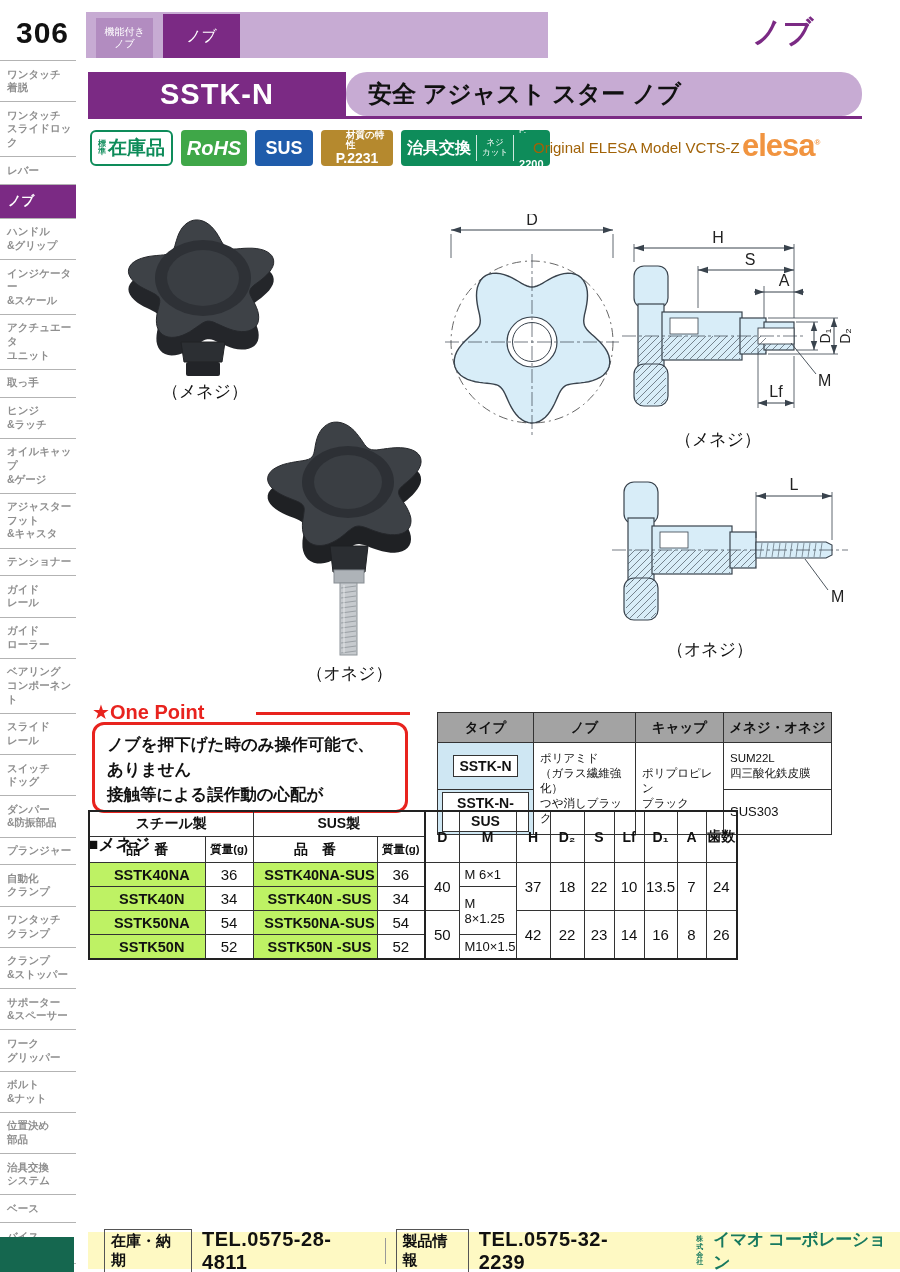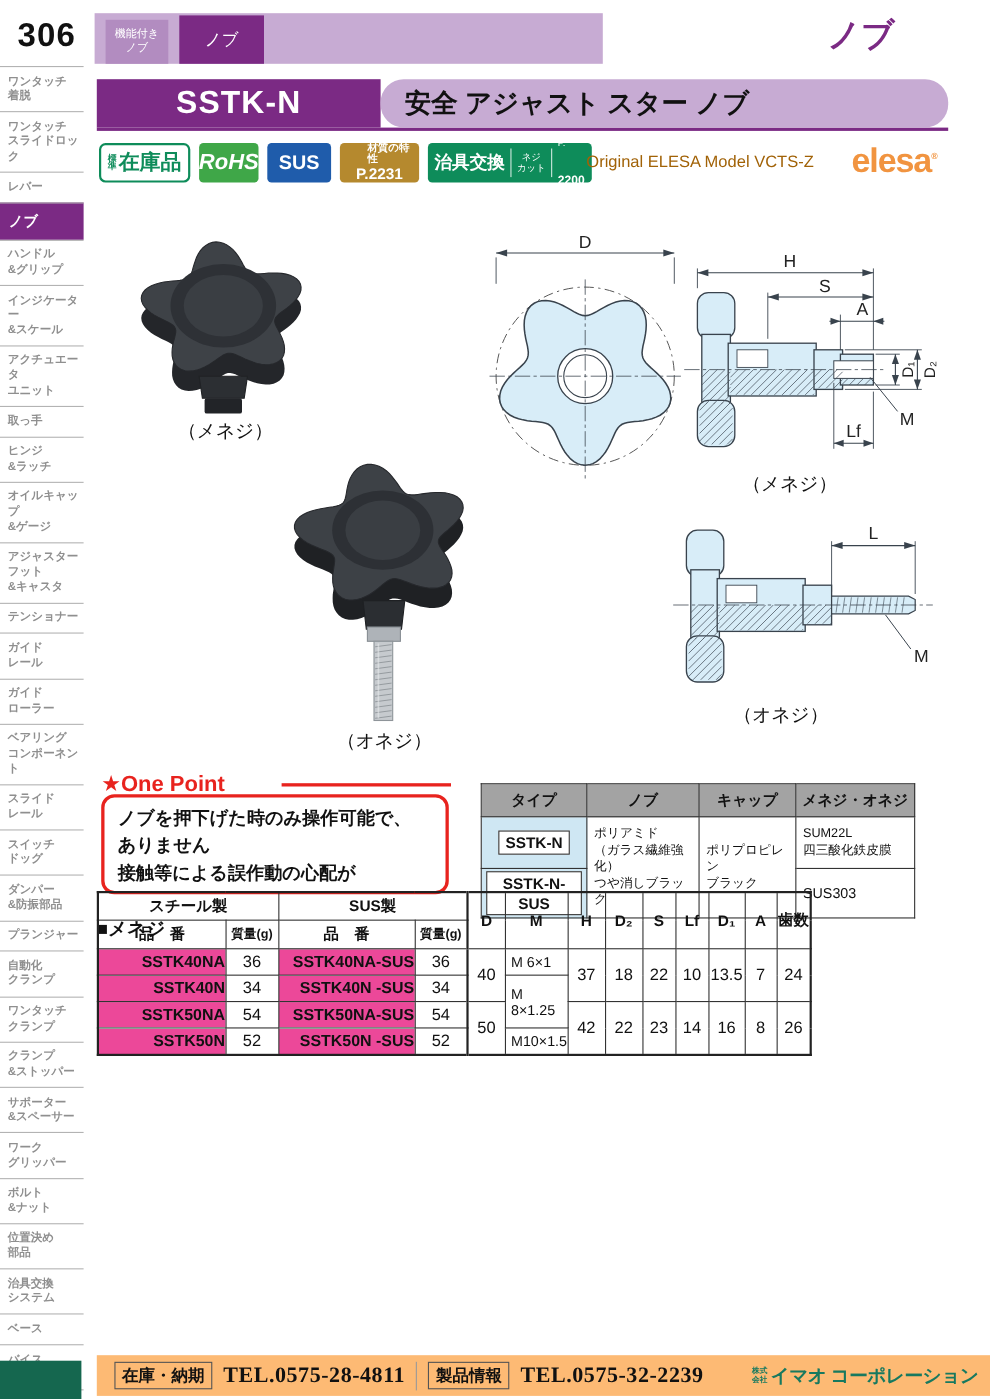--- a/index.html
+++ b/index.html
@@ -32,33 +32,33 @@
              display:flex;align-items:center;justify-content:center;letter-spacing:1px;}
   .hdr-title{flex:1;background:#c7abd3;color:#111;font-size:24px;font-weight:700;
              display:flex;align-items:center;padding-left:22px;border-radius:21px;}
   
   .badges{left:90px;top:130px;display:flex;gap:8px;align-items:stretch;height:36px;}
   .bdg{border-radius:4px;display:flex;align-items:center;justify-content:center;color:#fff;}
   .bdg-stock{background:#fff;border:2px solid #0e8c5a;border-radius:6px;color:#0e8c5a;
              padding:0 6px;gap:2px;}
   .bdg-stock .sm{font-size:8px;line-height:1.05;white-space:pre-line;font-weight:700;}
   .bdg-stock .lg{font-size:19px;font-weight:800;}
-  .bdg-rohs{background:#3fa748;width:54px;font-size:20px;font-weight:800;font-style:italic;}
+  .bdg-rohs{background:#3fa748;width:66px;font-size:20px;font-weight:800;font-style:italic;}
   .bdg-sus{background:#1f5cab;width:58px;font-size:18px;font-weight:800;}
   .bdg-mat{background:#b5892e;width:72px;flex-direction:column;line-height:1.1;}
   .bdg-mat .l1{font-size:9.5px;font-weight:700;margin-left:25px;}
   .bdg-mat .l2{font-size:14px;font-weight:800;}
   .bdg-add{background:#0e8c5a;padding:0 6px;gap:5px;}
   .bdg-add .main{font-size:16px;font-weight:800;}
   .bdg-add .sep{width:1px;height:26px;background:#fff;opacity:.8;}
   .bdg-add .sub{font-size:8.5px;line-height:1.15;white-space:pre-line;text-align:center;}
   .bdg-add .p{font-size:8.5px;line-height:1;text-align:left;}
   .bdg-add .pnum{font-size:11px;font-weight:800;line-height:1;margin-top:24px;}
   .elesa-note{left:533px;top:139px;font-size:15px;color:#a16207;}
-  .elesa-logo{left:774px;top:128px;font-size:31px;font-weight:800;color:#f19440;
+  .elesa-logo{left:742px;top:128px;font-size:31px;font-weight:800;color:#f19440;
               letter-spacing:-1px;text-align:center;}
   .elesa-logo sup{font-size:8px;}
   
   .caption{font-size:17px;color:#111;text-align:center;}
   
   .op-title{left:92px;top:700px;font-size:20px;font-weight:700;color:#e8231e;}
   .op-line{left:256px;top:712px;width:154px;height:2.5px;background:#e8231e;}
   .op-box{left:92px;top:722px;width:316px;height:91px;border:3px solid #e8231e;
           border-radius:12px;box-sizing:border-box;padding:7px 0 0 12px;}
   .op-box div{font-size:16.5px;font-weight:600;line-height:1.5;}
@@ -72,26 +72,26 @@
   .label-box{display:inline-block;background:#fff;border:1.3px solid #333;padding:1px 5px;
              font-weight:700;font-size:14px;}
   .pre{white-space:pre-line;}
   .tt td.mat{text-align:left;padding-left:6px;}
   .sec-title{left:88px;top:833px;font-size:17px;font-weight:700;}
   .mt{left:88px;top:810px;width:648px;border:2px solid #222;}
   .mt th,.mt td{border:1px solid #333;text-align:center;padding:0;overflow:hidden;}
   .mt th{font-size:14px;height:24px;font-weight:700;}
   .mt th.wt{font-size:11.5px;}
   .mt td{font-size:15px;height:23px;}
-  .mt td.pn{background:#ec4899;font-weight:700;text-align:right;padding-left:9px;font-size:14.5px;}
+  .mt td.pn{background:#bef264;font-weight:700;text-align:center;padding-left:9px;font-size:14.5px;}
   .mt td.m{text-align:left;padding-left:5px;font-size:13px;}
   .bl{border-left:2.5px solid #222 !important;}
   
-  .footer{left:88px;top:1232px;width:812px;height:37px;background:#fdba74;display:flex;
-          align-items:center;gap:10px;padding-left:16px;box-sizing:border-box;font-family:Liberation Serif, serif;}
+  .footer{left:88px;top:1232px;width:812px;height:37px;background:#fef9c3;display:flex;
+          align-items:center;gap:10px;padding-left:16px;box-sizing:border-box;}
   .f-box{border:1.5px solid #555;padding:2px 6px;font-size:15px;font-weight:600;}
   .f-tel{font-size:20px;font-weight:700;letter-spacing:0.5px;}
   .f-sep{width:1px;height:26px;background:#999;}
   .f-logo{display:flex;align-items:center;gap:3px;margin-left:34px;color:#17795f;}
   .f-logo .pfx{font-size:7px;line-height:1.1;white-space:pre-line;font-weight:700;}
   .f-logo .nm{font-size:17px;font-weight:800;letter-spacing:-0.5px;}
   
   svg text{font-family:"Liberation Sans","DejaVu Sans",sans-serif;fill:#222;}
 </style>
 </head>

